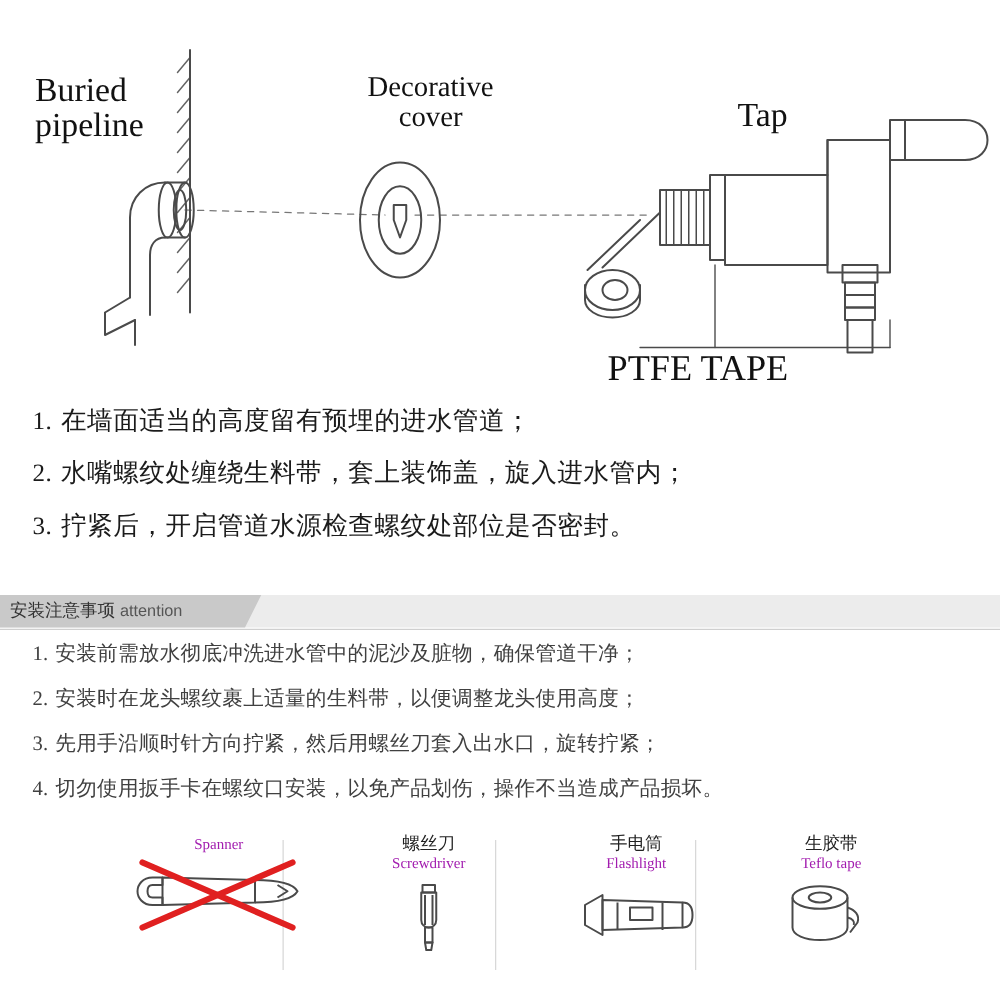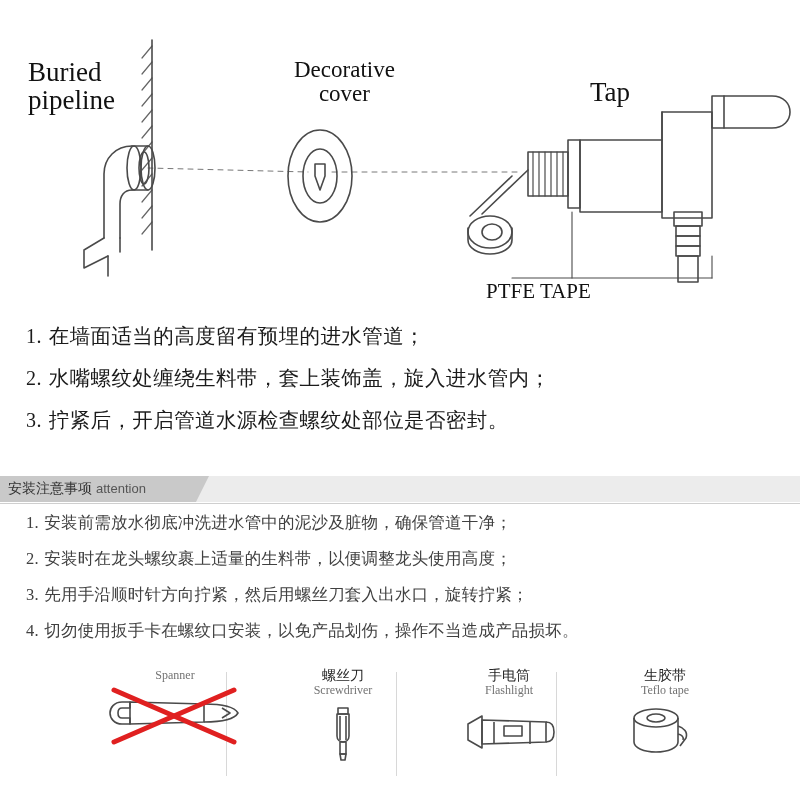--- a/index.html
+++ b/index.html
@@ -46,21 +46,21 @@
   }
   #label-tap {
     left: 540px;
     top: 78px;
     font-size: 27px;
     margin-left: 38px;
   }
   #label-ptfe {
     left: 474px;
     top: 280px;
-    font-size: 21px;
+    font-size: 29px;
   }
 
   
   #steps {
     position: absolute;
     left: 0;
     top: 322px;
     width: 800px;
   }
   .step {
@@ -168,21 +168,21 @@
   .tool .cn {
     font-family: "DejaVu Sans", sans-serif;
     font-size: 14px;
     color: #222;
     display: block;
     line-height: 1.1;
   }
   .tool .en {
     font-family: "Liberation Serif", serif;
     font-size: 12px;
-    color: #737373;
+    color: #a21caf;
     display: block;
     line-height: 1.2;
   }
   .tool .art {
     display: block;
     margin: 4px auto 0;
   }
   #tool-0 { left: 90px; }
   #tool-1 { left: 258px; }
   #tool-2 { left: 424px; }

